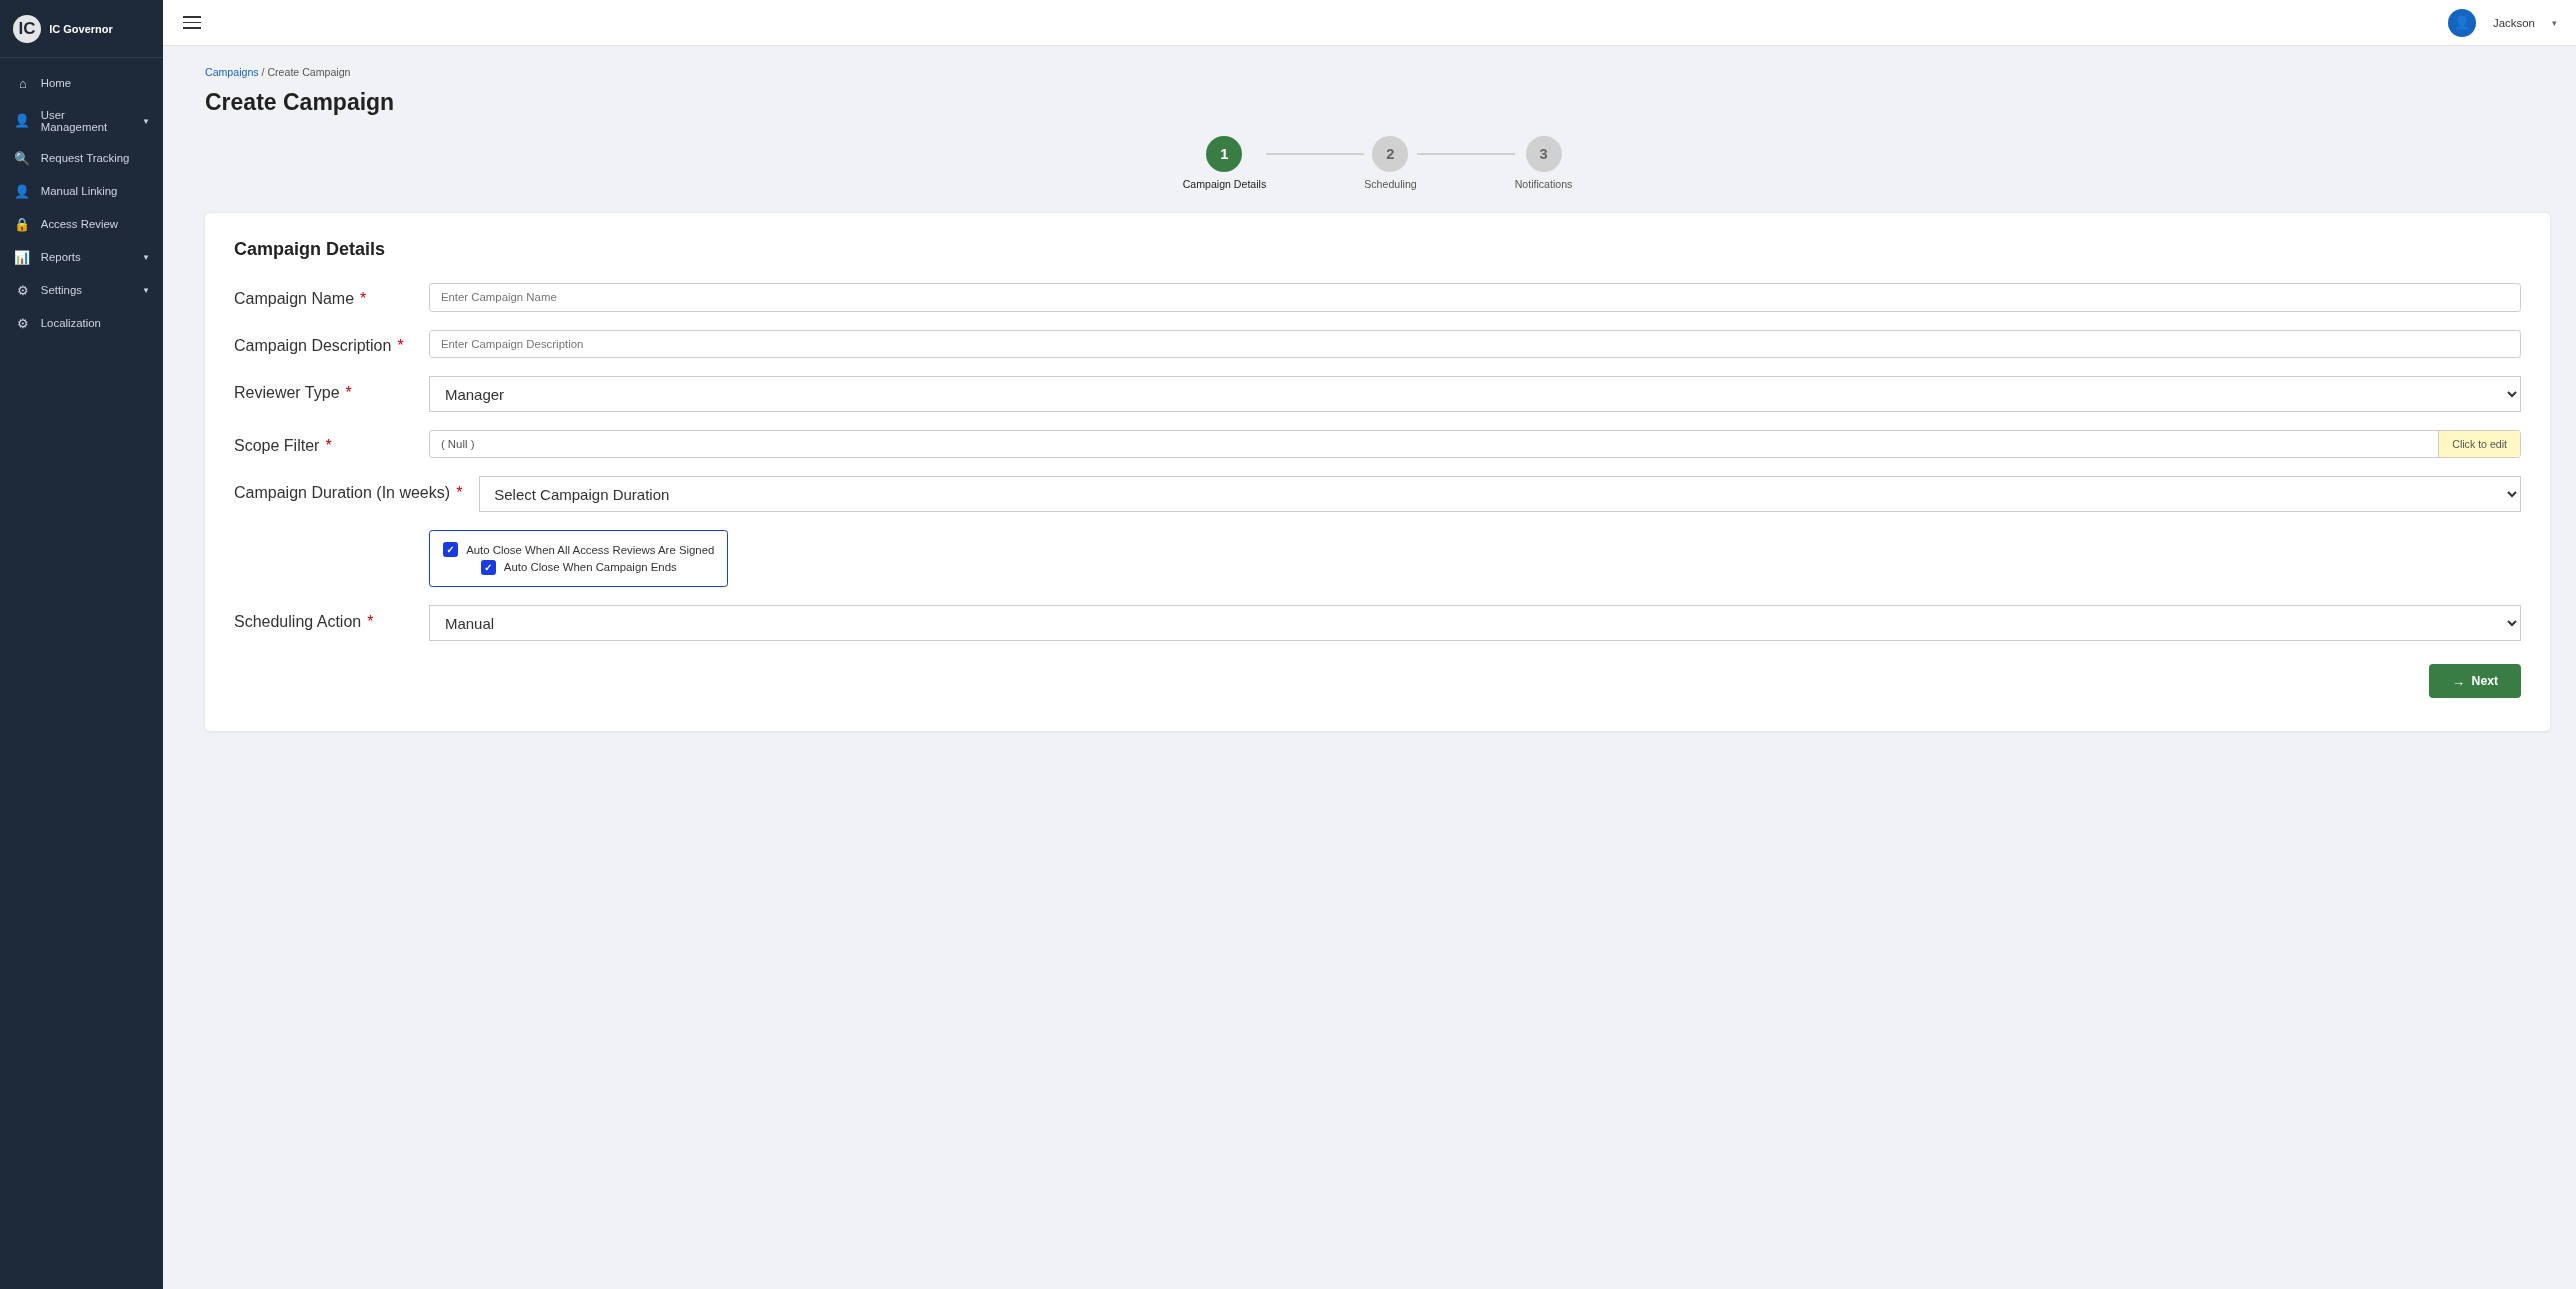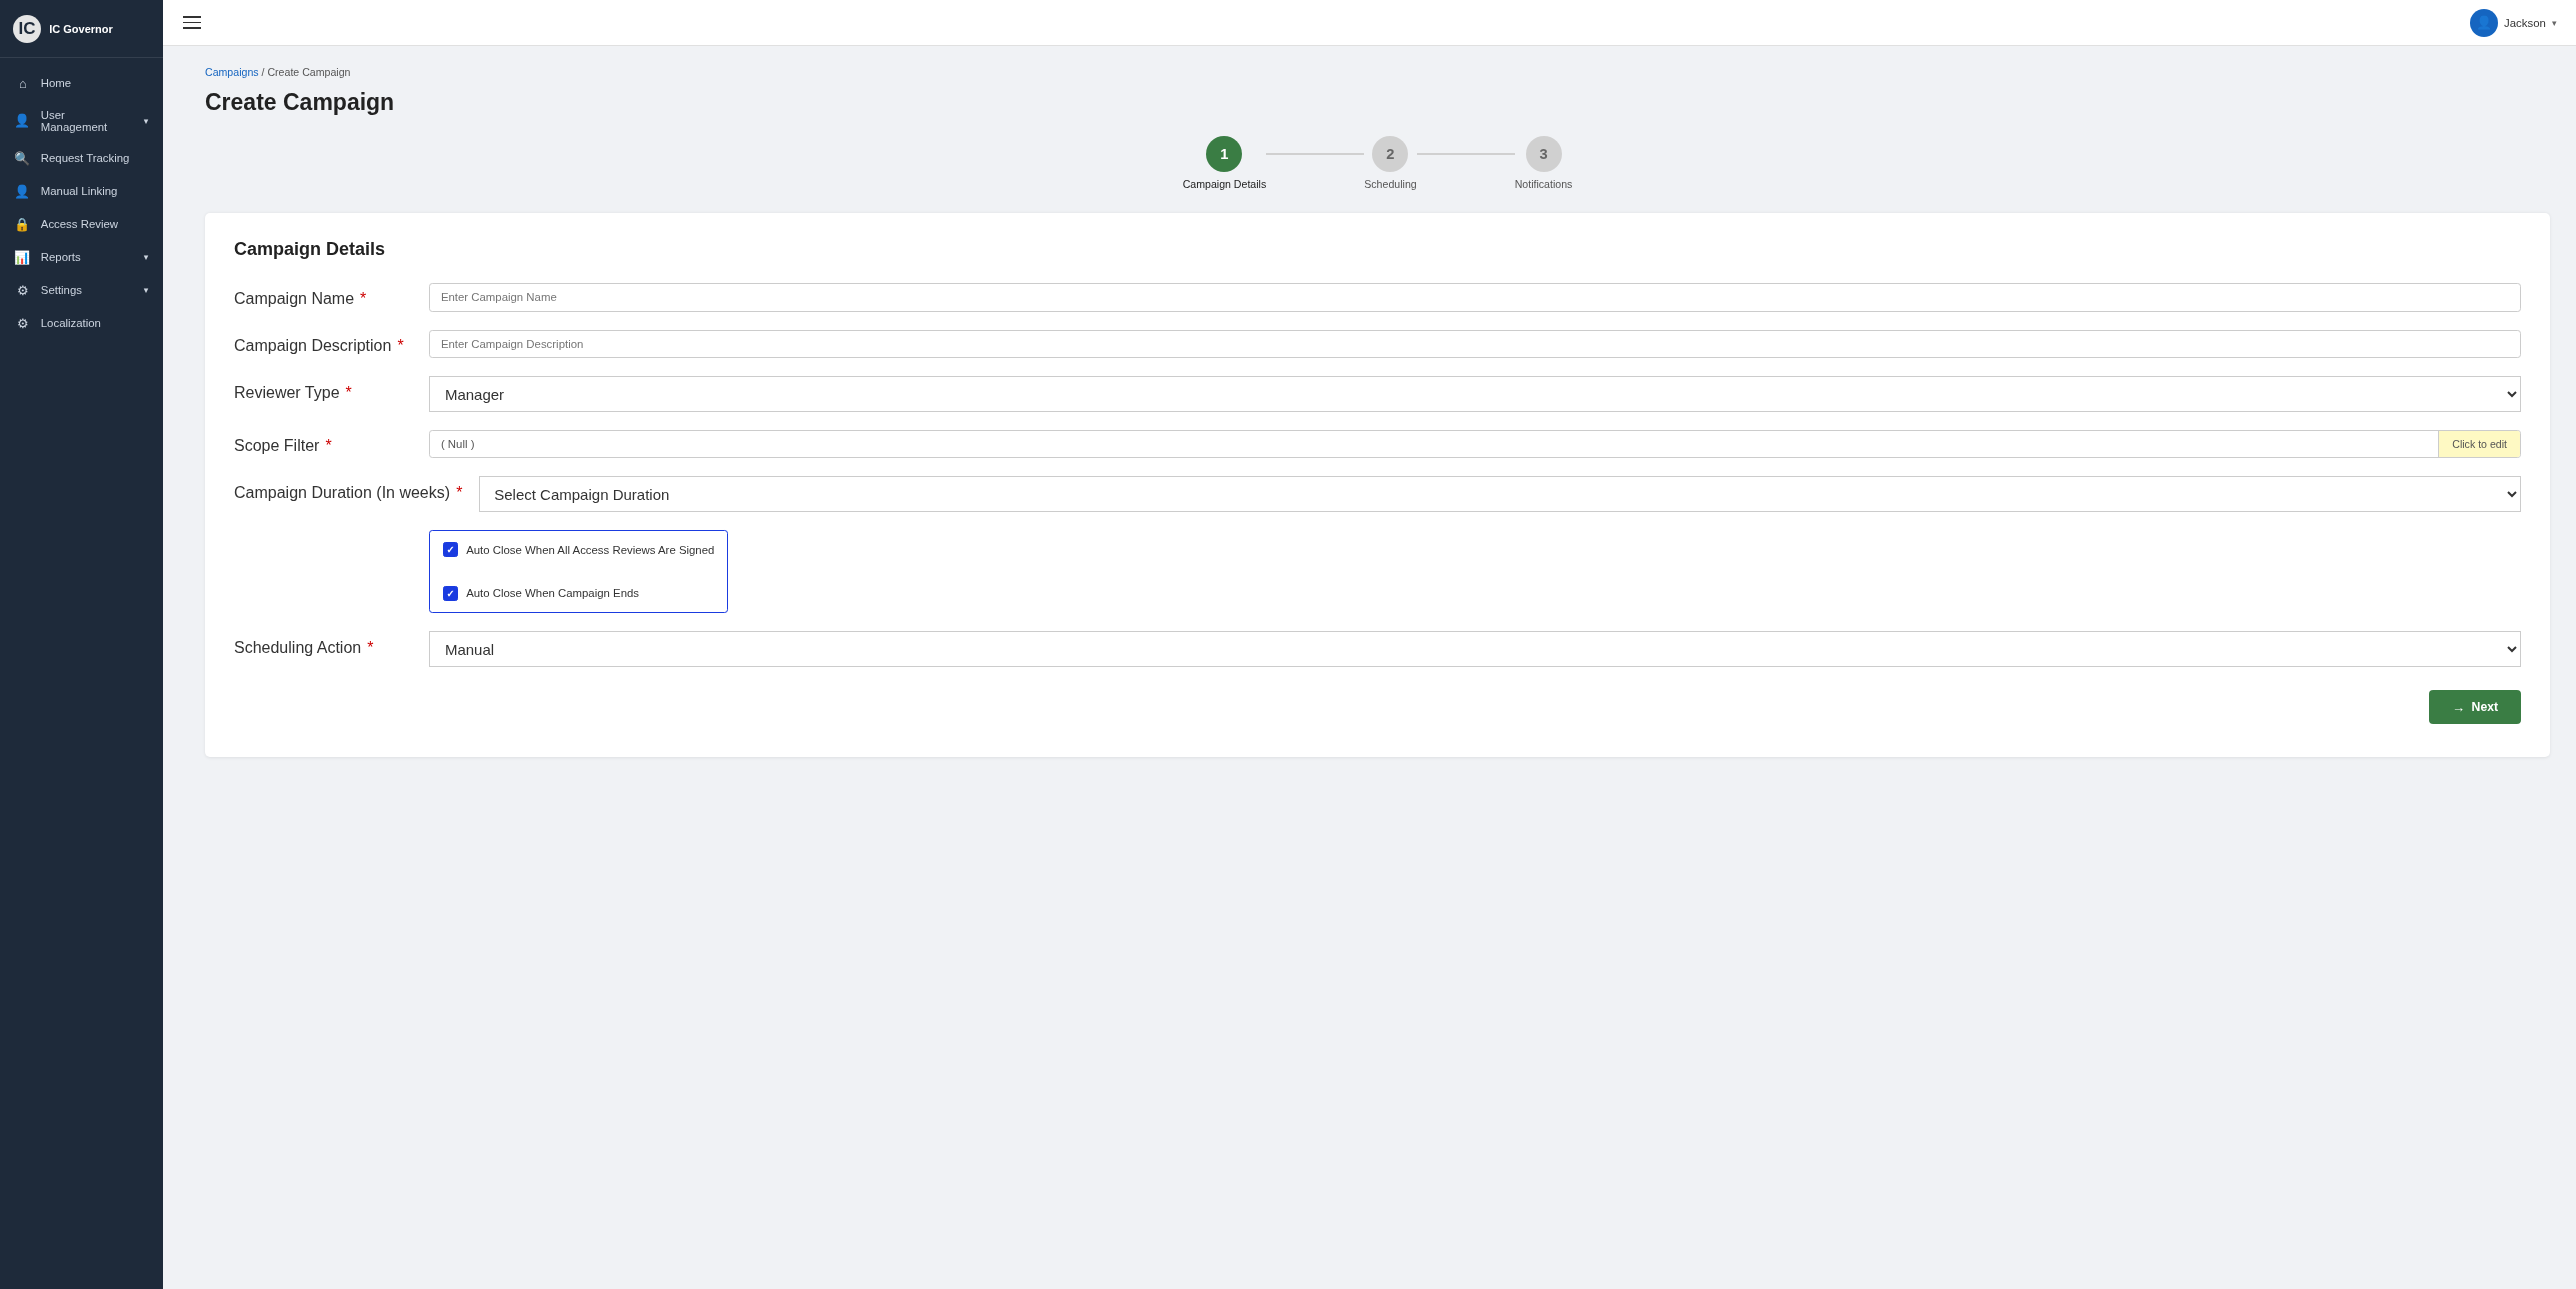--- a/index.html
+++ b/index.html
@@ -85,21 +85,21 @@
     }
     .hamburger-icon span {
       display: block;
       width: 18px;
       height: 1.6px;
       background: #333;
     }
     .topbar-right {
       display: flex;
       align-items: center;
-      gap: 6px;
+      gap: 17px;
       cursor: pointer;
       text-align: right;
     }
     .user-avatar {
       width: 28px;
       height: 28px;
       border-radius: 50%;
       background: #1565c0;
       display: flex;
       align-items: center;
@@ -240,22 +240,23 @@
       background: #fef9c3;
     }
 
     
     .checkbox-group {
       border: 1.6px solid #1a3be0;
       border-radius: 3.3px;
       padding: 11.4px 13px;
       display: inline-flex;
       flex-direction: column;
-      gap: 29px;
-      background: #fff;
+      gap: 3px;
+      background: #fff;
+      align-items: center;
     }
     .checkbox-row {
       display: flex;
       align-items: center;
       gap: 8.2px;
       font-size: 11.4px;
       color: #333;
     }
     .checkbox-box {
       width: 14.7px;

